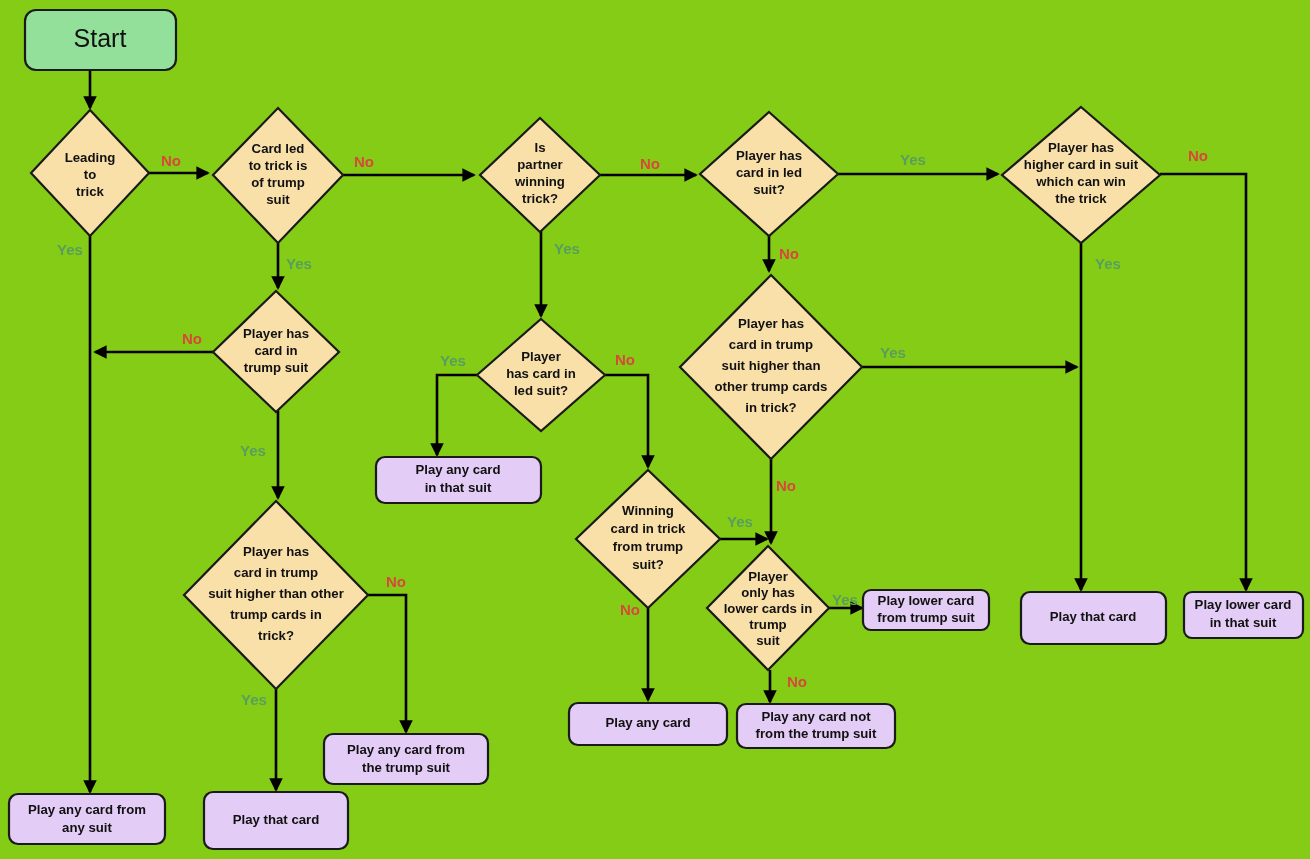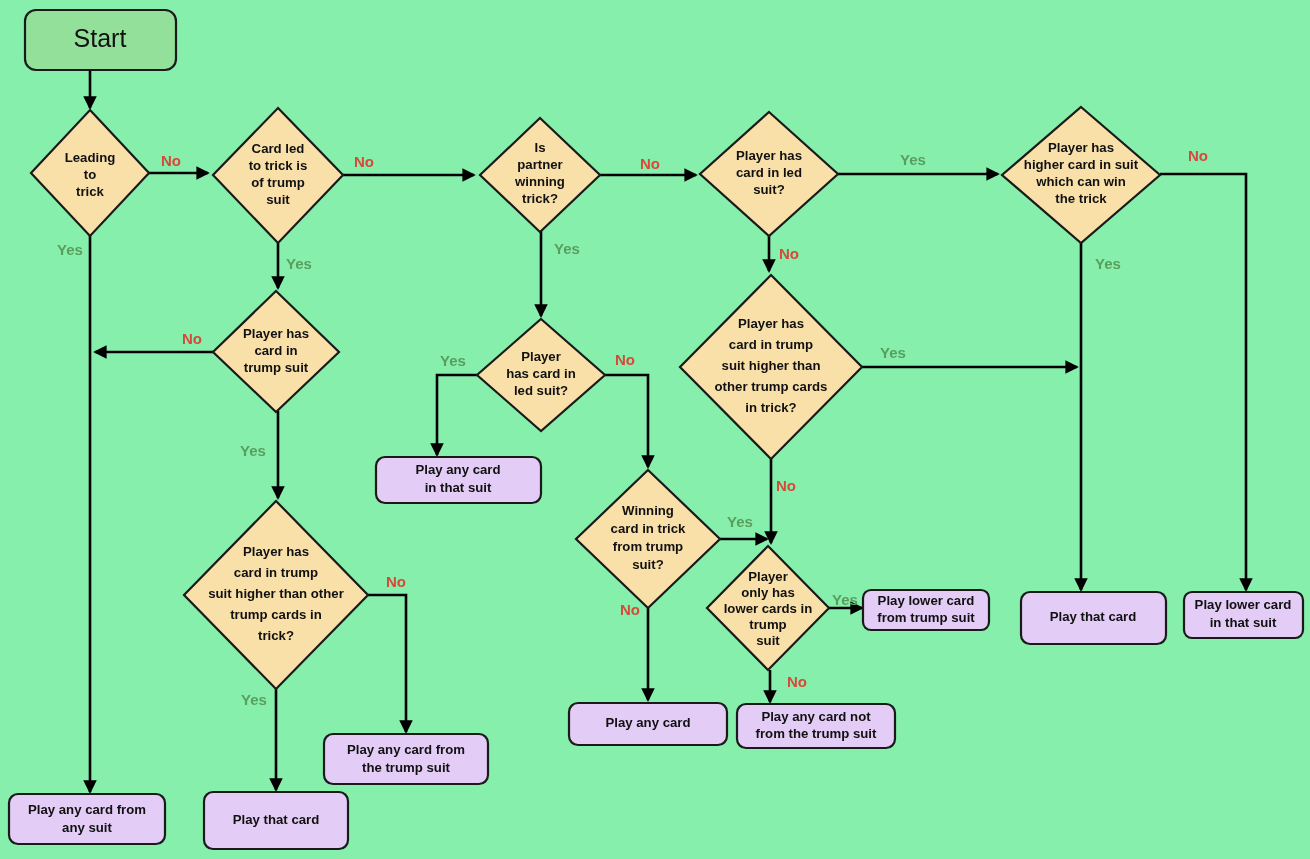--- a/index.html
+++ b/index.html
@@ -10,21 +10,21 @@
   body {
     width: 1310px;
     height: 859px;
     overflow: hidden;
     font-family: "Liberation Sans", sans-serif;
   }
   #flow-root {
     position: relative;
     width: 1310px;
     height: 859px;
-    background: #86efac;
+    background: #84cc16;
   }
   svg.flow {
     position: absolute;
     left: 0;
     top: 0;
     width: 1310px;
     height: 859px;
   }
   .diamond-shape {
     fill: #f9e0a9;

